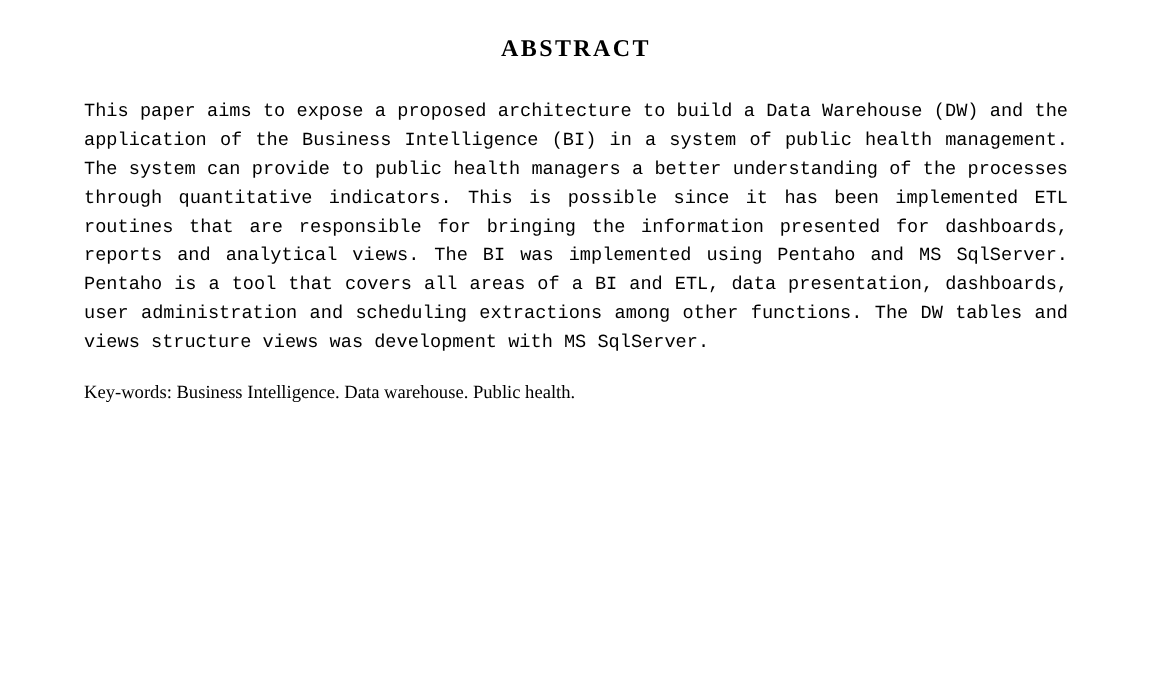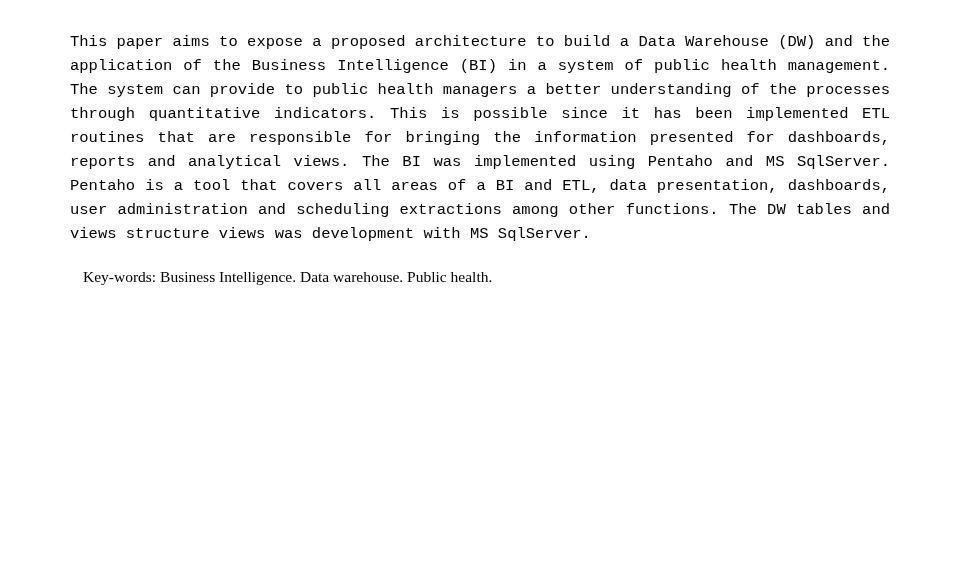--- a/index.html
+++ b/index.html
@@ -45,26 +45,26 @@
     .abstract-body p {
       margin-bottom: 0;
       text-indent: 0;
     }
 
     .keywords {
       margin-top: 22px;
       font-size: 15.5px;
       font-family: "Times New Roman", Times, serif;
       text-align: left;
-      margin-left: 13px;
     }
   </style>
 </head>
 <body>
 
 <div class="page-container">
+  <div class="abstract-title">ABSTRACT</div>
 
   <div class="abstract-body">
     <p>This paper aims to expose a proposed architecture to build a Data Warehouse (DW) and the application of the Business Intelligence (BI) in a system of public health management. The system can provide to public health managers a better understanding of the processes through quantitative indicators. This is possible since it has been implemented ETL routines that are responsible for bringing the information presented for dashboards, reports and analytical views. The BI was implemented using Pentaho and MS SqlServer. Pentaho is a tool that covers all areas of a BI and ETL, data presentation, dashboards, user administration and scheduling extractions among other functions. The DW tables and views structure views was development with MS SqlServer.</p>
   </div>
 
   <div class="keywords">Key-words: Business Intelligence. Data warehouse. Public health.</div>
 </div>
 
 </body></html>

